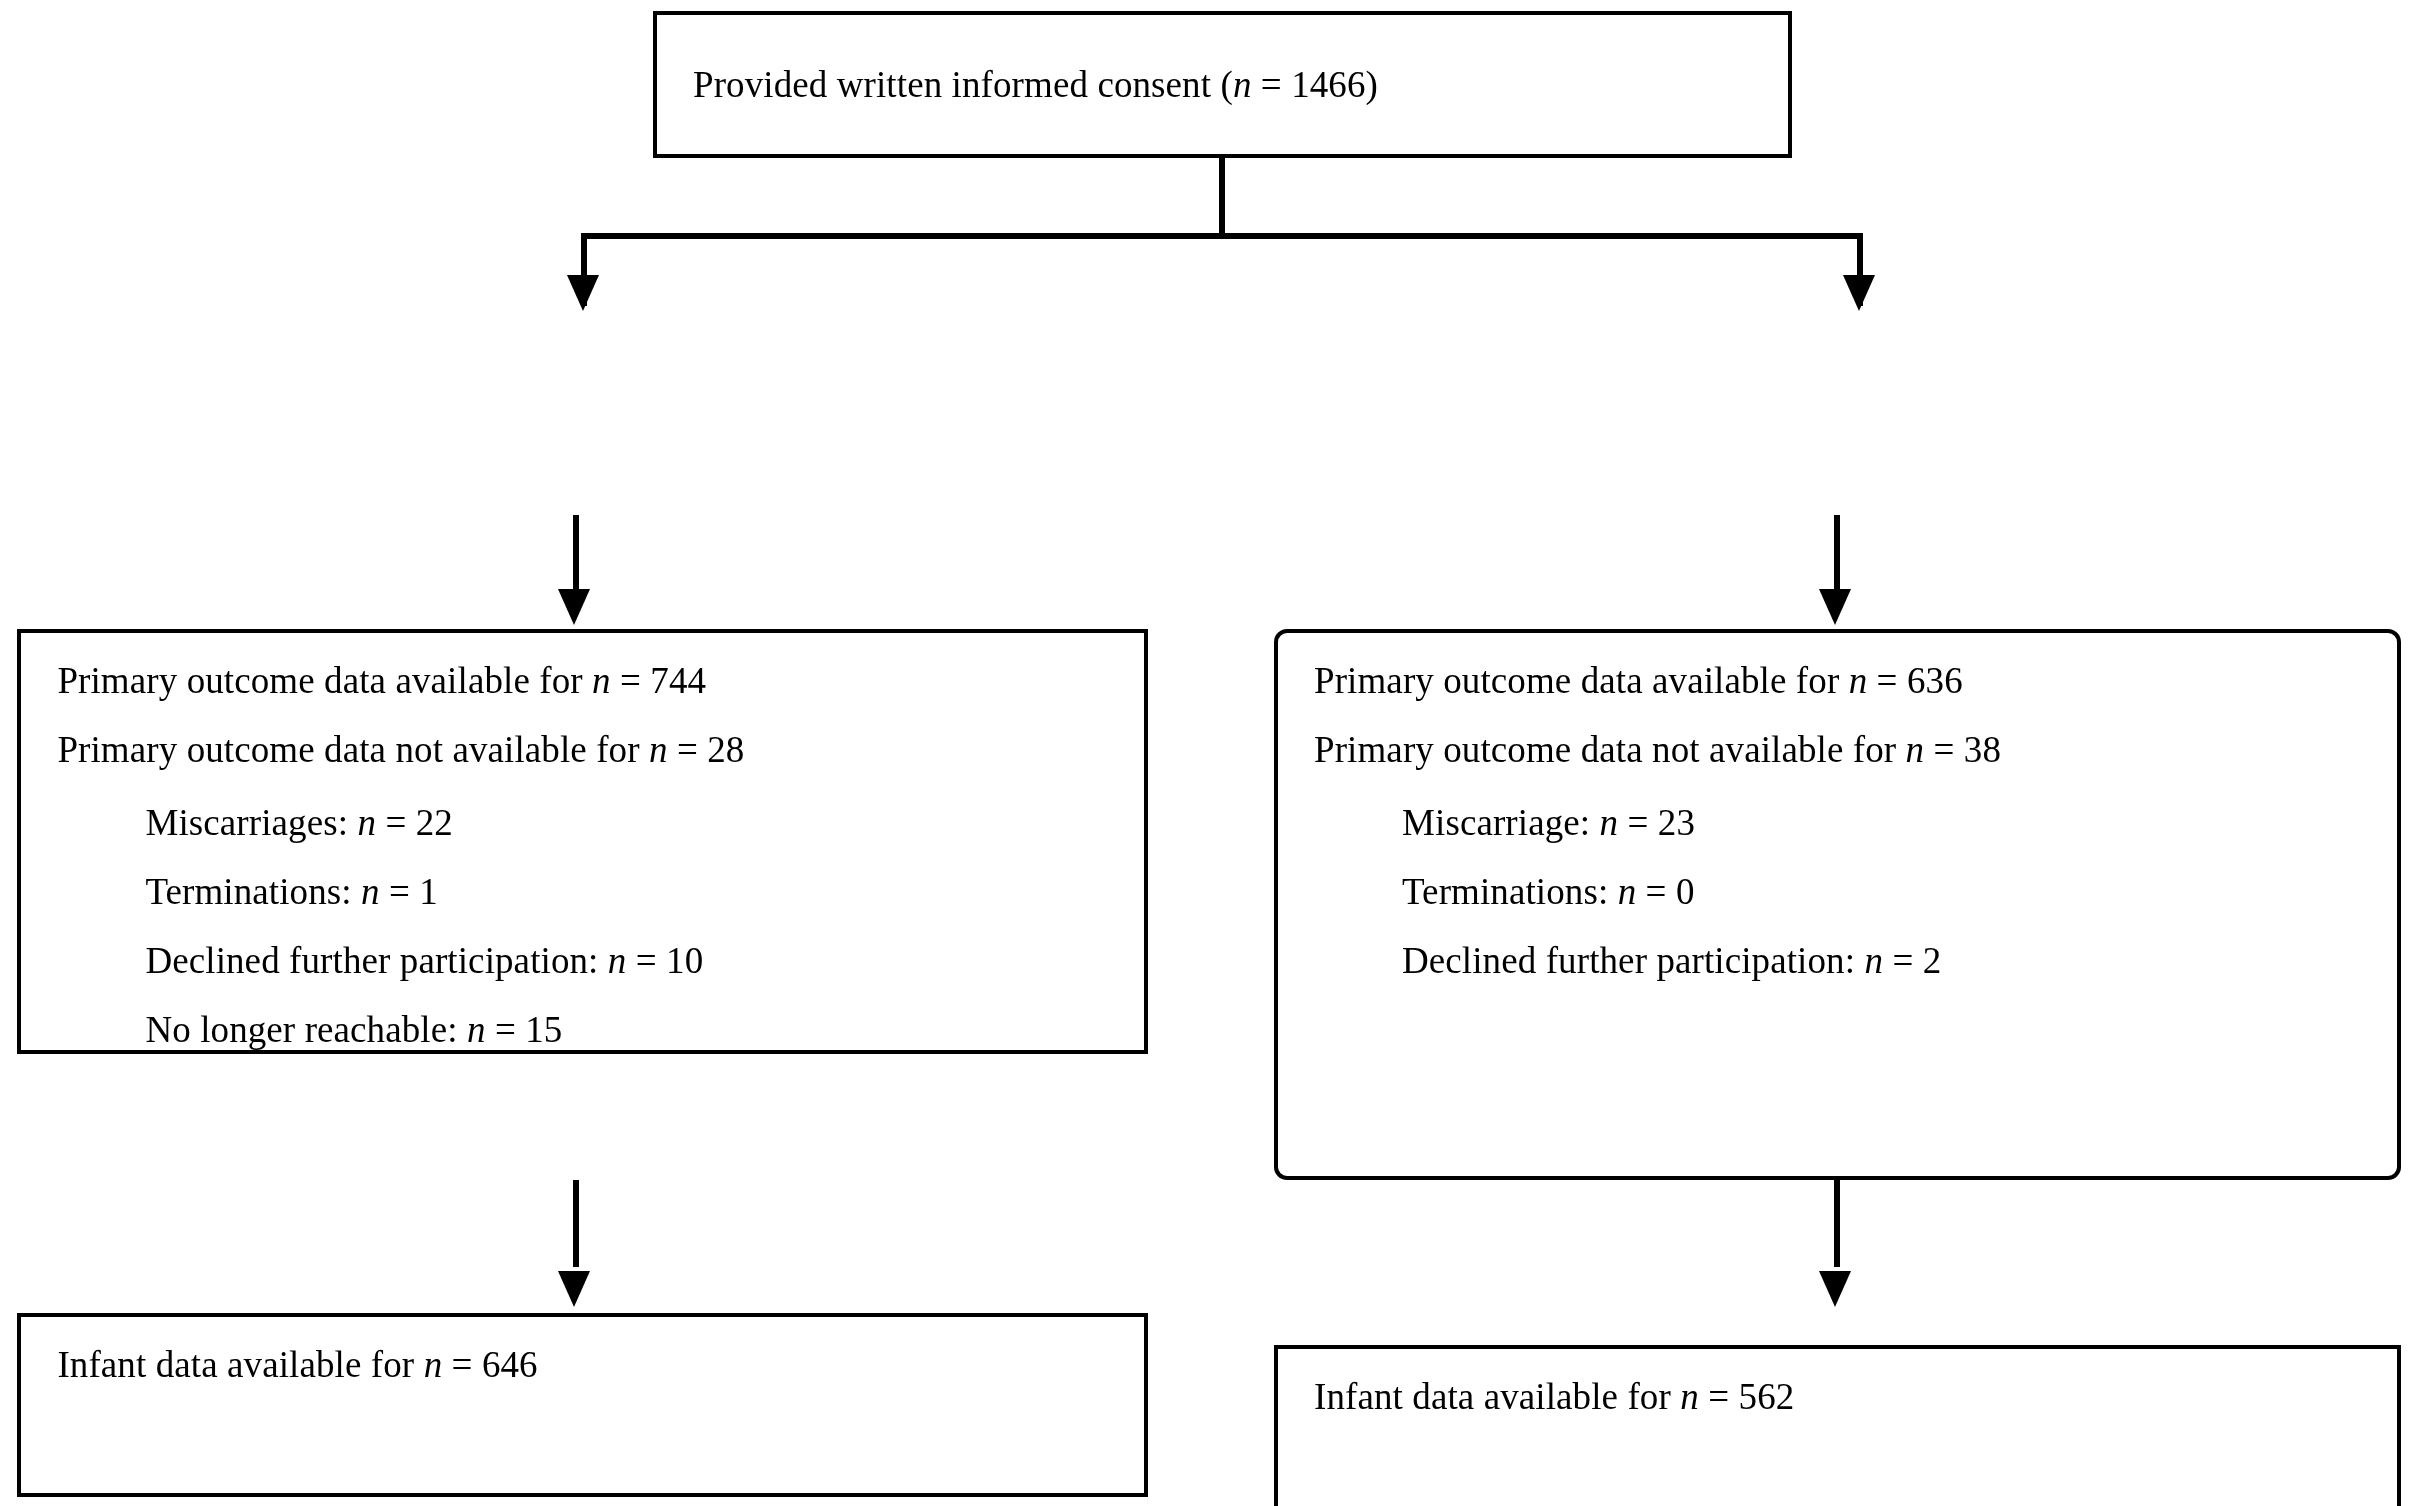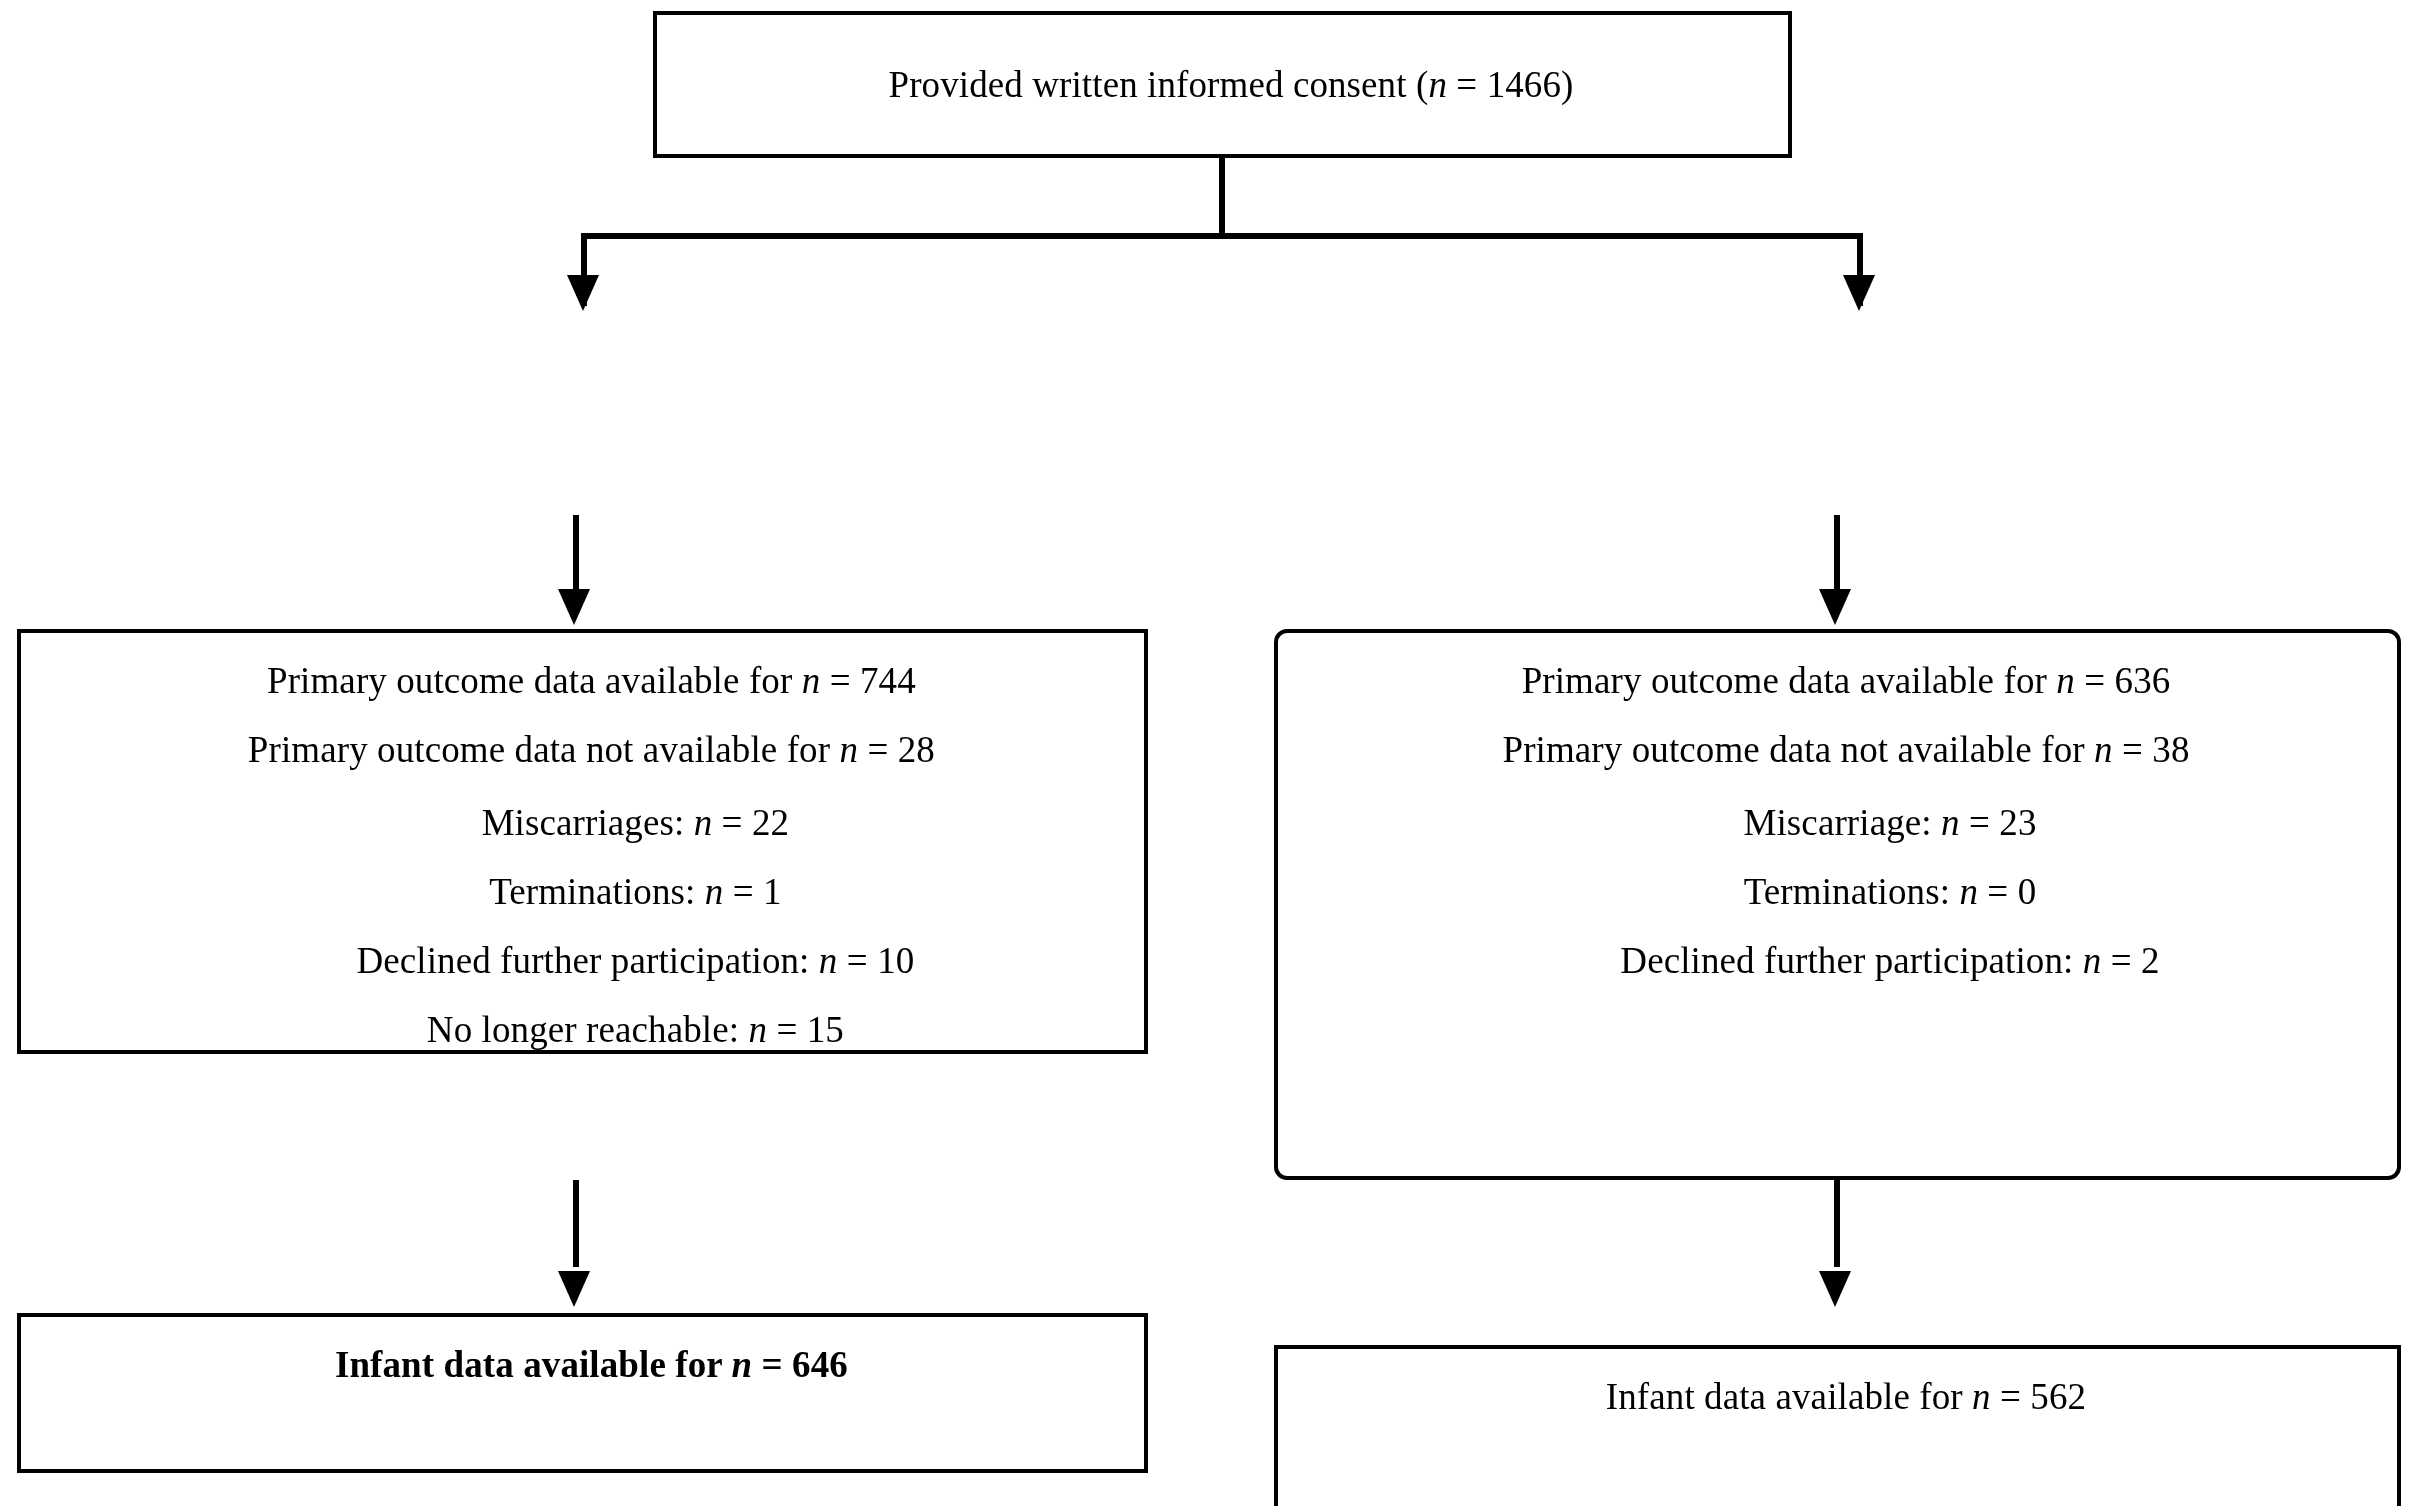--- a/index.html
+++ b/index.html
@@ -25,21 +25,20 @@
   }
   .node-inner {
     position: absolute;
     left: 36px;
     right: 19px;
     top: 0;
     bottom: 0;
     display: flex;
     flex-direction: column;
     justify-content: center;
-    text-align: center;
   }
   .node-inner.top-aligned {
     justify-content: flex-start;
     padding-top: 28.5px;
   }
   .line {
     font-size: 37px;
     line-height: 1.0;
     white-space: nowrap;
     letter-spacing: 0.1px;
@@ -136,21 +135,21 @@
       </div>
     </div>
   </div>
 
   <div class="conn v-line" style="left:573px; top:1180px; width:5.5px; height:87px;"></div>
   <div class="arrow-head" style="left:558px; top:1271px;"></div>
 
   <div class="conn v-line" style="left:1834px; top:1180px; width:5.5px; height:87px;"></div>
   <div class="arrow-head" style="left:1819px; top:1271px;"></div>
 
-  <div class="node-box" style="left:17.4px; top:1313px; width:1131px; height:160px;font-weight:bold;">
+  <div class="node-box" style="left:17.4px; top:1313px; width:1131px; height:184px;">
     <div class="node-inner top-aligned">
       <div class="line">
         <span>Infant data available for </span><span class="nvar">n</span><span> = 646</span>
       </div>
     </div>
   </div>
 
   <div class="node-box" style="left:1274px; top:1313px; width:1127px; height:184px;margin-top:32px;">
     <div class="node-inner top-aligned">
       <div class="line">

